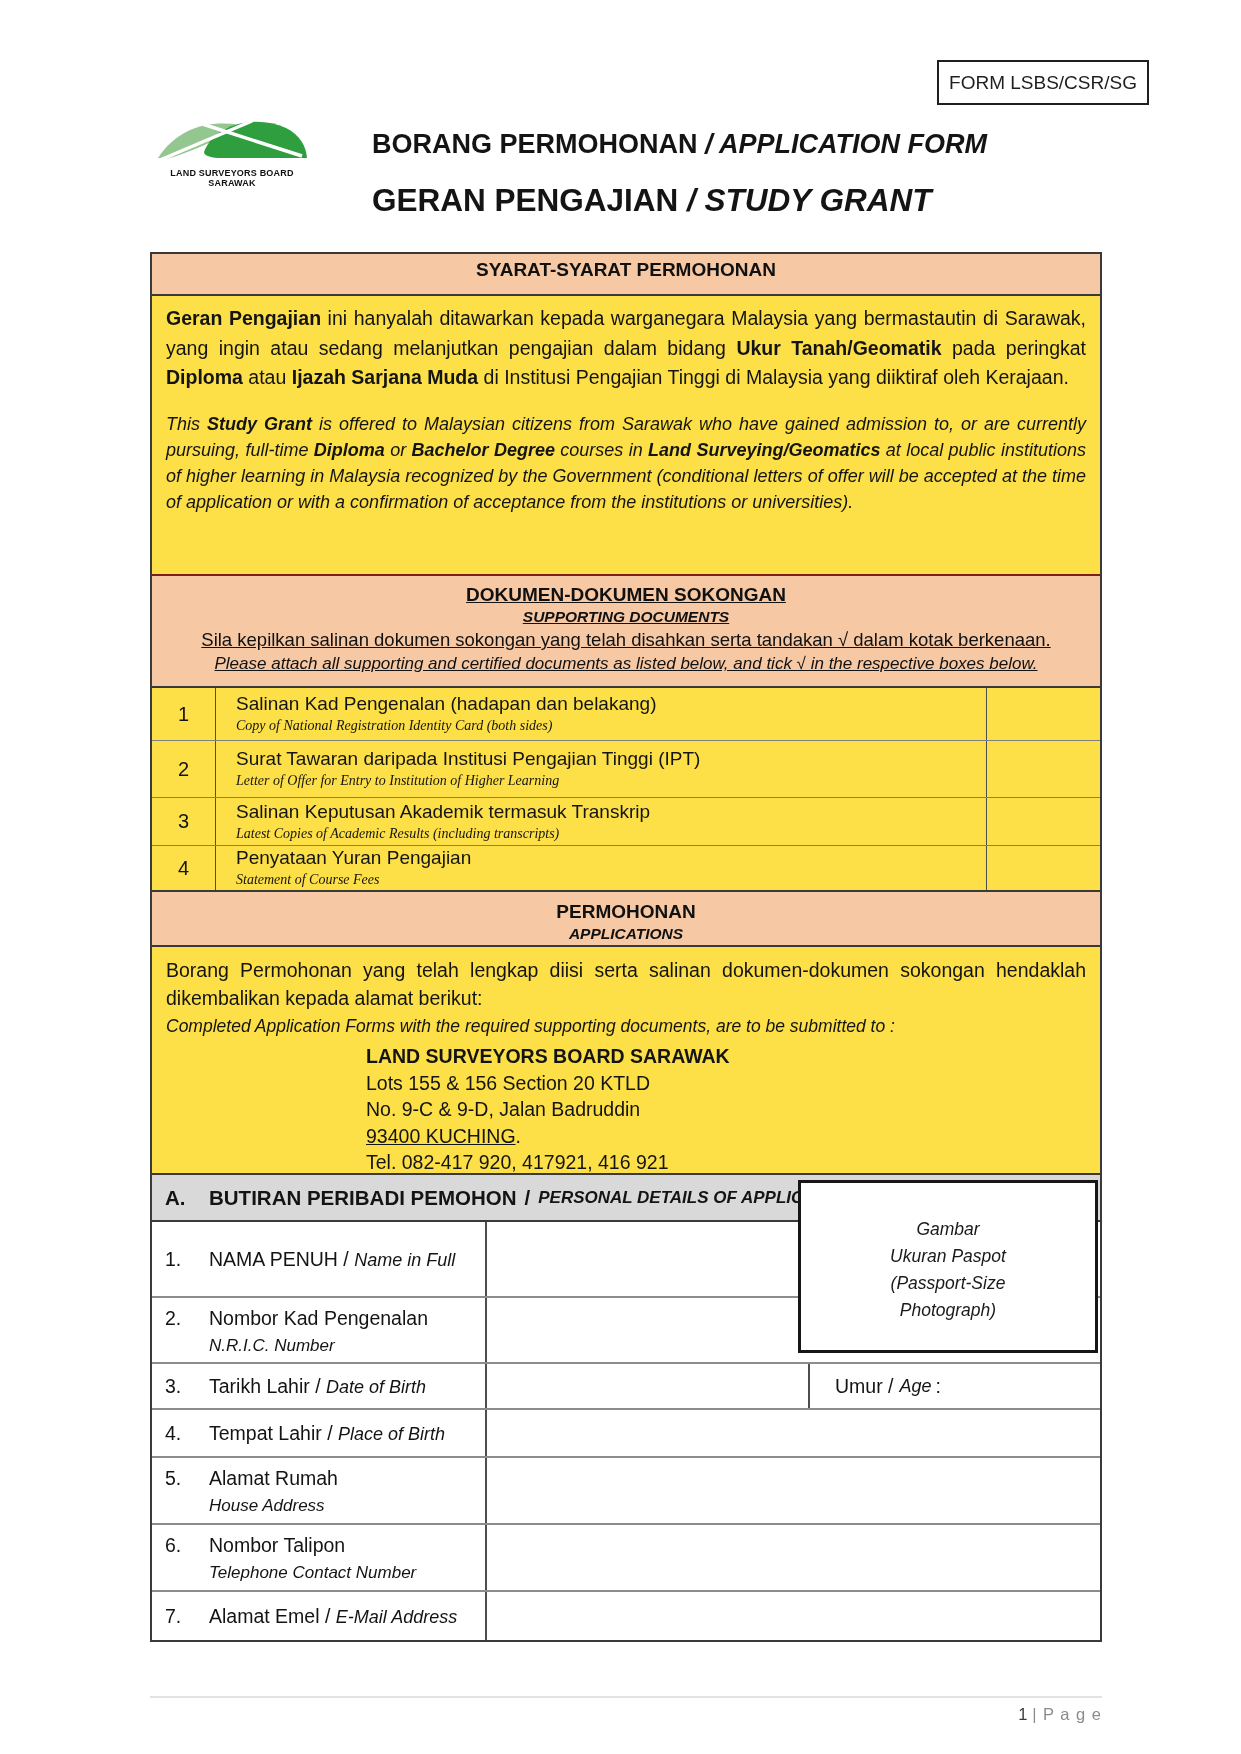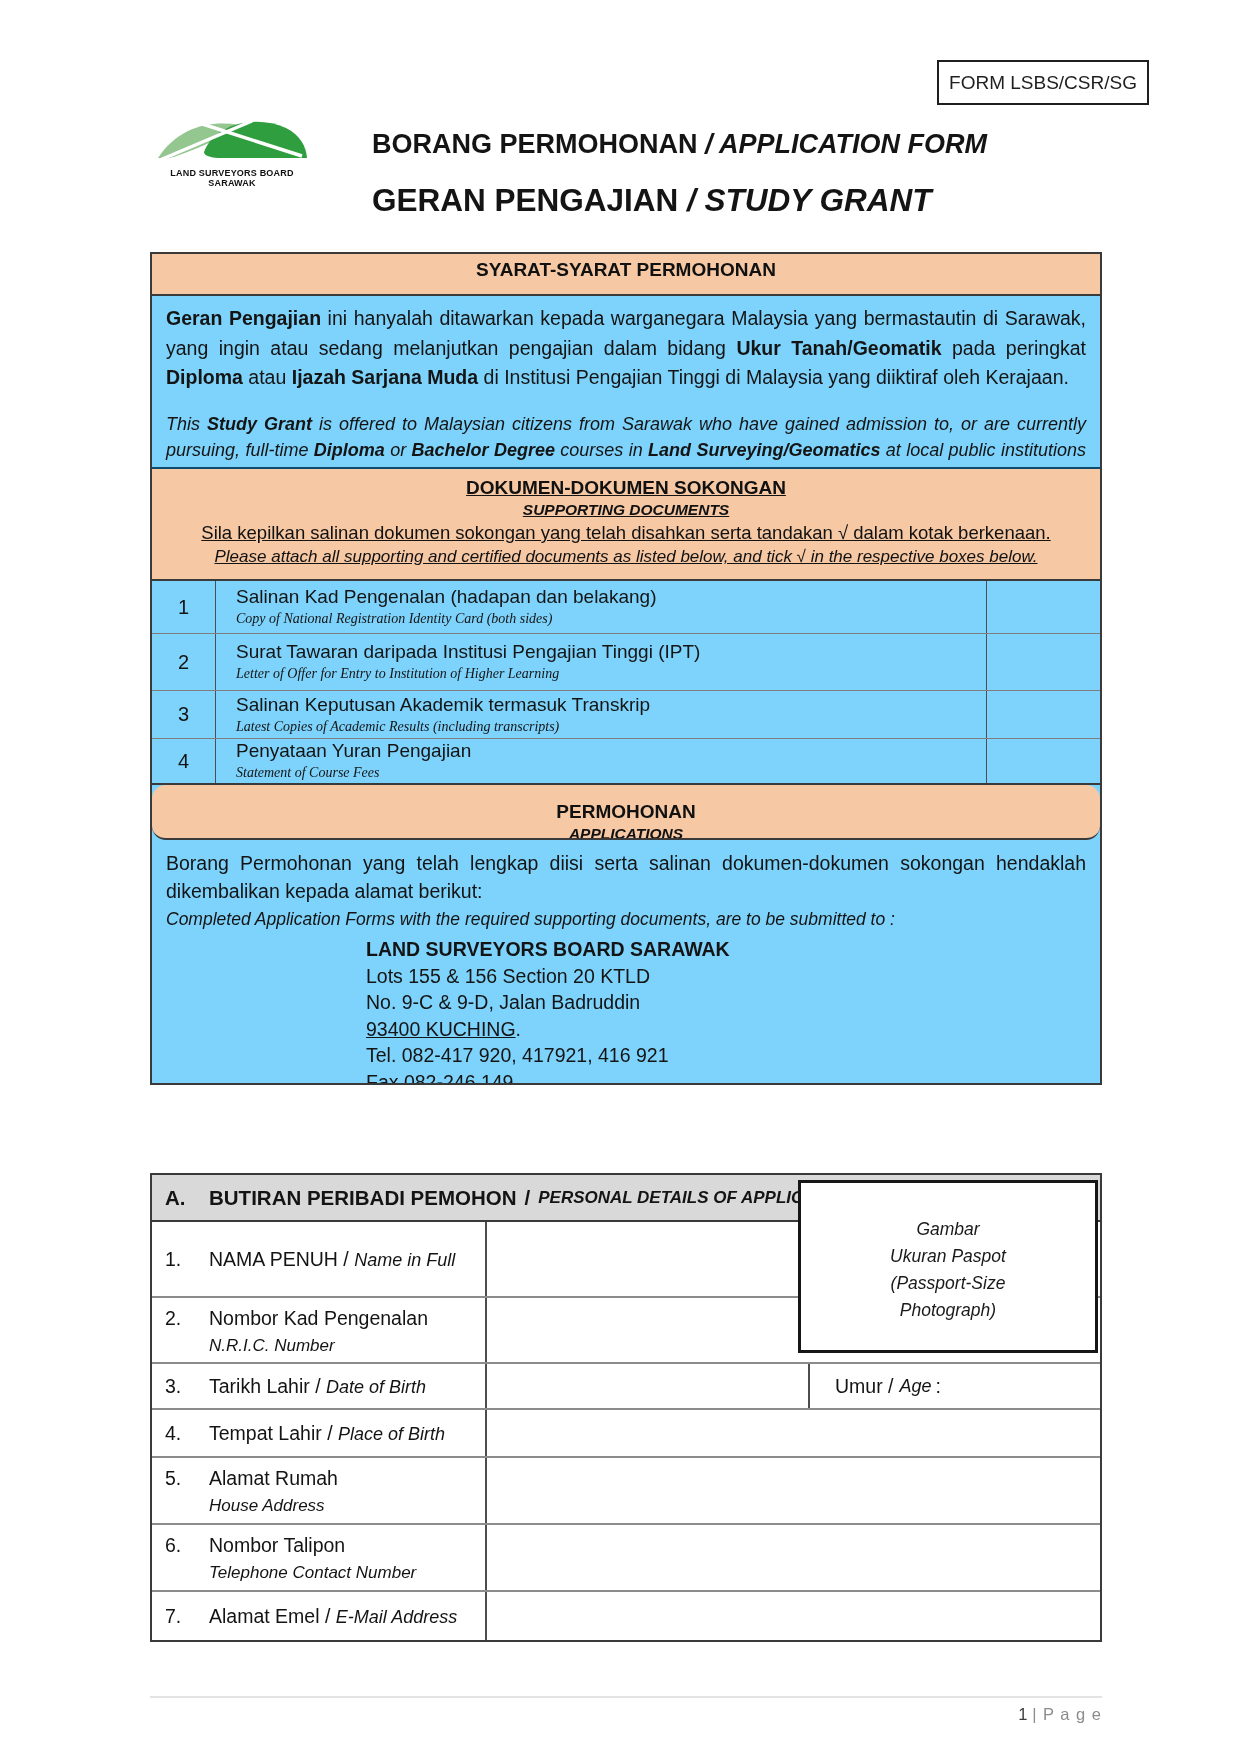--- a/index.html
+++ b/index.html
@@ -25,32 +25,32 @@
 
   
   .titles { position:absolute; left:372px; top:128px; }
   .title-line1 { font-size:27px; font-weight:bold; line-height:33px; }
   .title-line2 { font-size:31.5px; font-weight:bold; line-height:38px; margin-top:20px; }
   .titles .it { font-style:italic; }
 
   
   .main-box {
     position:absolute; left:150px; top:252px; width:952px;
-    border:2px solid #3a3a3a; background:#7dd3fc;
+    border:2px solid #3a3a3a; background:#fde047;
   }
   .band { background:#F6C8A4; text-align:center; border-bottom:2px solid #3a3a3a; overflow:hidden; }
   .band-1 { height:42px; padding-top:3px; }
   .band-2 { height:112px; padding-top:6px;text-decoration:underline; }
-  .band-3 { height:55px; padding-top:14px;border-radius:14px; }
+  .band-3 { height:55px; padding-top:7px; }
   .band-title { font-size:19px; font-weight:bold; line-height:25px; color:#111; }
   .band-sub { font-size:15.5px; font-weight:bold; font-style:italic; line-height:20px; color:#111; }
   .band-instr-ms { font-size:18.5px; line-height:26px; color:#111; }
   .band-instr-en { font-size:17px; font-style:italic; line-height:22px; color:#111; }
 
-  .body-1 { height:173px; padding:8px 14px 0; border-bottom:2px solid #0c4a6e; overflow:hidden; }
+  .body-1 { height:280px; padding:8px 14px 0; border-bottom:2px solid #7f1d1d; overflow:hidden; }
   .para-ms { font-size:19.5px; line-height:29.5px; text-align:justify; margin-bottom:18px; }
   .para-en { font-size:18px; font-style:italic; line-height:26px; text-align:justify; }
 
   .docs-table { border-bottom:2px solid #3a3a3a; }
   .docs-row { display:flex; }
   .docs-row + .docs-row { border-top:1.5px solid #7f7f7f; }
   .docs-row.h52{height:52px;} .docs-row.h57{height:57px;} .docs-row.h48{height:48px;} .docs-row.h45{height:45px;}
   .docs-no {
     width:64px; border-right:1.5px solid #4d4d4d;
     display:flex; align-items:center; justify-content:center; font-size:20px;

